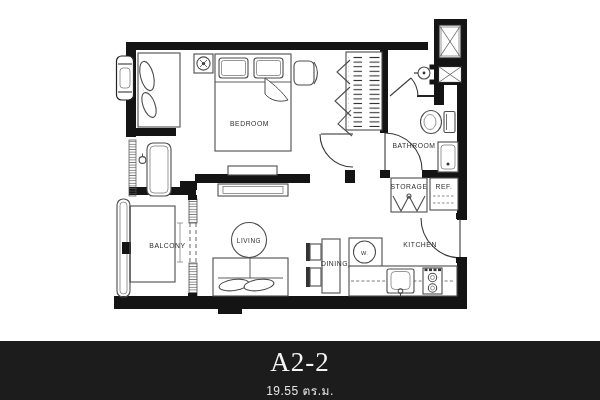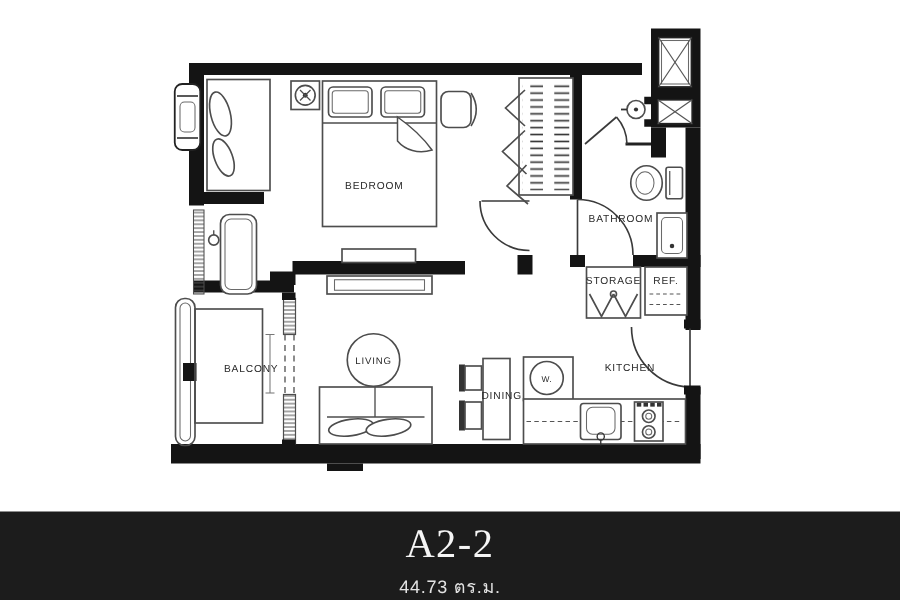--- a/index.html
+++ b/index.html
@@ -274,14 +274,14 @@
       <rect class="thin" x="441" y="145" width="14" height="24" rx="3"></rect>
       <circle cx="448" cy="164" r="1.5" fill="#333"></circle>
     </g>
     <text x="414" y="148" text-anchor="middle">BATHROOM</text>
   </g>
 </svg>
 </div>
 
 <div class="footer">
   <div class="unit-name">A2-2</div>
-  <div class="unit-area">44.73 ตร.ม.</div>
+  <div class="unit-area">19.55 ตร.ม.</div>
 </div>
 
 </body></html>

